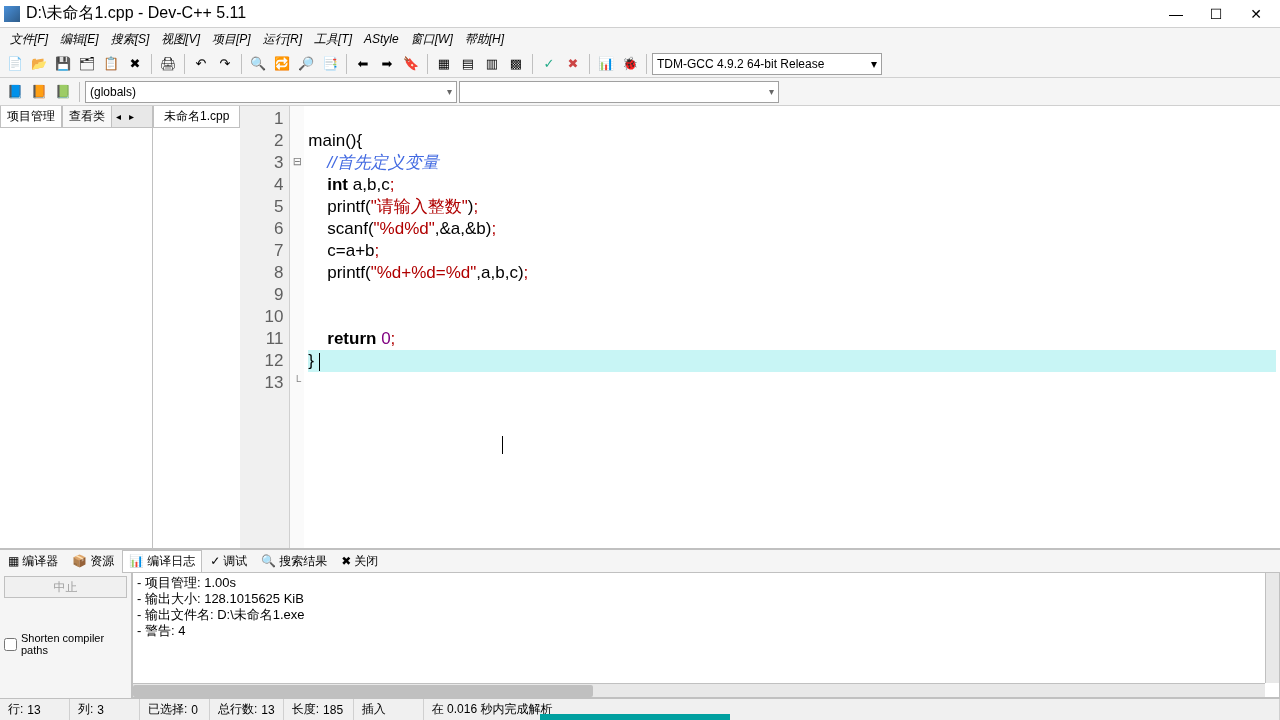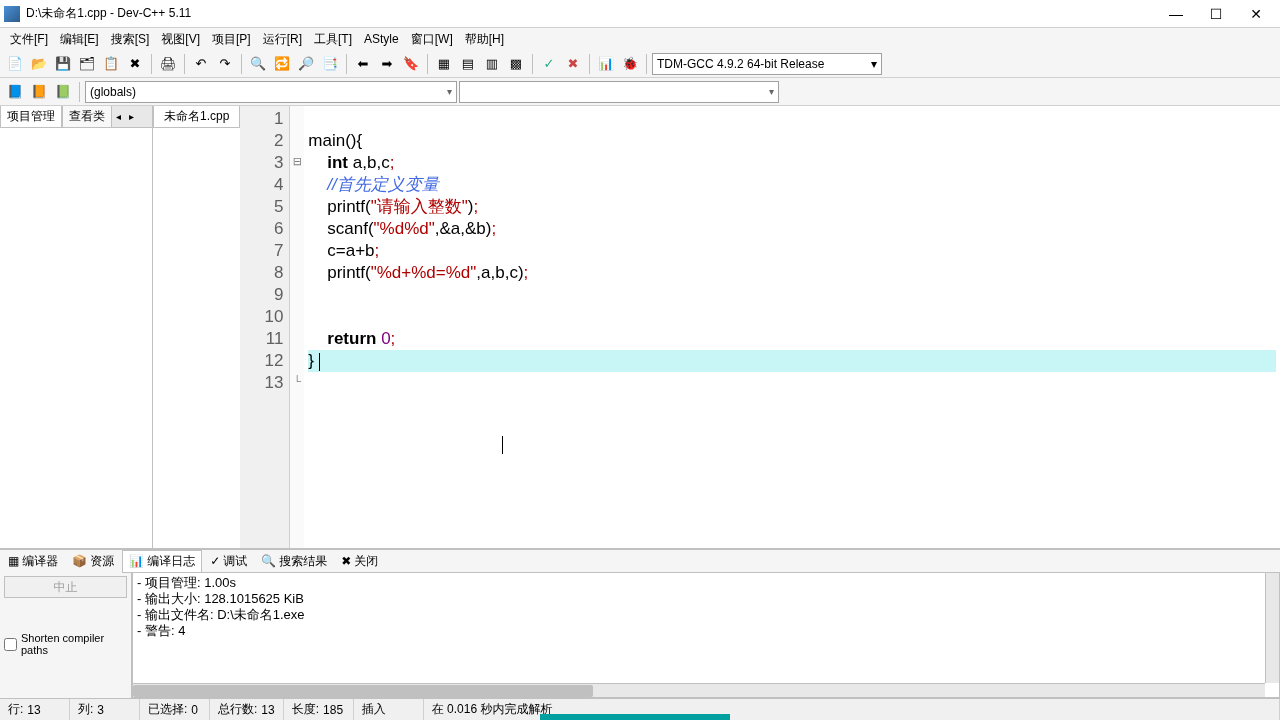--- a/index.html
+++ b/index.html
@@ -1,24 +1,24 @@
 <!DOCTYPE html>
 <html><head>
 <meta charset="utf-8">
 <style>
 * { margin: 0; padding: 0; box-sizing: border-box; font-family: "Microsoft YaHei", Tahoma, sans-serif; }
 body { width: 1280px; height: 720px; background: #f0f0f0; overflow: hidden; display: flex; flex-direction: column; font-size: 12px; }
 
 .titlebar { height: 28px; background: #fff; display: flex; align-items: center; padding: 0 4px; border-bottom: 1px solid #d0d0d0; }
 .titlebar .app-icon { width: 16px; height: 16px; background: linear-gradient(135deg,#4a90d9,#2e5c8a); margin-right: 6px; }
-.titlebar .title { flex: 1; font-size: 12px; }
+.titlebar .title { flex: 1; font-size: 16px; }
 .titlebar .win-btn { width: 40px; height: 24px; display: flex; align-items: center; justify-content: center; font-size: 14px; cursor: default; }
 
 .menubar { height: 22px; background: #f5f5f5; display: flex; align-items: center; padding: 0 4px; font-size: 12px; }
-.menubar .menu-item { padding: 2px 6px; cursor: default; }
+.menubar .menu-item { padding: 2px 6px; cursor: default; font-style: italic; }
 
 .toolbar-row { height: 28px; background: #f5f5f5; display: flex; align-items: center; padding: 2px 4px; gap: 2px; border-bottom: 1px solid #d0d0d0; }
 .tool-btn { width: 22px; height: 22px; display: flex; align-items: center; justify-content: center; border: 1px solid transparent; cursor: default; font-size: 13px; }
 .tool-sep { width: 1px; height: 20px; background: #c0c0c0; margin: 0 3px; }
 .compiler-select { height: 22px; border: 1px solid #a0a0a0; background: #fff; padding: 0 4px; font-size: 12px; width: 230px; display: flex; align-items: center; justify-content: space-between; }
 .combo { height: 22px; border: 1px solid #a0a0a0; background: #fff; font-size: 12px; display: flex; align-items: center; padding: 0 4px; justify-content: space-between; }
 .combo .arrow { font-size: 10px; color: #666; }
 
 .main-area { flex: 1; display: flex; overflow: hidden; }
 .sidebar { width: 153px; background: #f0f0f0; border-right: 1px solid #c0c0c0; display: flex; flex-direction: column; }
@@ -184,22 +184,22 @@
           <div style="height: 22px;"> </div>
           <div style="height: 22px;"> </div>
           <div style="height: 22px;"> </div>
           <div style="height: 22px;"> </div>
           <div style="height: 22px;">└</div>
         </div>
       <div class="code-text" id="codetext">
         <div class="text-caret" style="left:198px; top:330px"></div>
           <div class="code-line"></div>
           <div class="code-line"><span>main(){</span></div>
+          <div class="code-line"><span>    </span><span class="tok-cmt">//首先定义变量</span></div>
           <div class="code-line"><span>    </span><span class="tok-kw">int</span><span> a,b,c</span><span class="tok-punct">;</span></div>
-          <div class="code-line"><span>    </span><span class="tok-cmt">//首先定义变量</span></div>
           <div class="code-line"><span>    printf(</span><span class="tok-str">"请输入整数"</span><span>)</span><span class="tok-punct">;</span></div>
           <div class="code-line"><span>    scanf(</span><span class="tok-str">"%d%d"</span><span>,&amp;a,&amp;b)</span><span class="tok-punct">;</span></div>
           <div class="code-line"><span>    c=a+b</span><span class="tok-punct">;</span></div>
           <div class="code-line"><span>    printf(</span><span class="tok-str">"%d+%d=%d"</span><span>,a,b,c)</span><span class="tok-punct">;</span></div>
           <div class="code-line"></div>
           <div class="code-line"></div>
           <div class="code-line"><span>    </span><span class="tok-kw">return</span><span> </span><span class="tok-num">0</span><span class="tok-punct">;</span></div>
           <div class="code-line current"><span>} </span><span class="cursor"></span></div>
         </div>
     </div>

